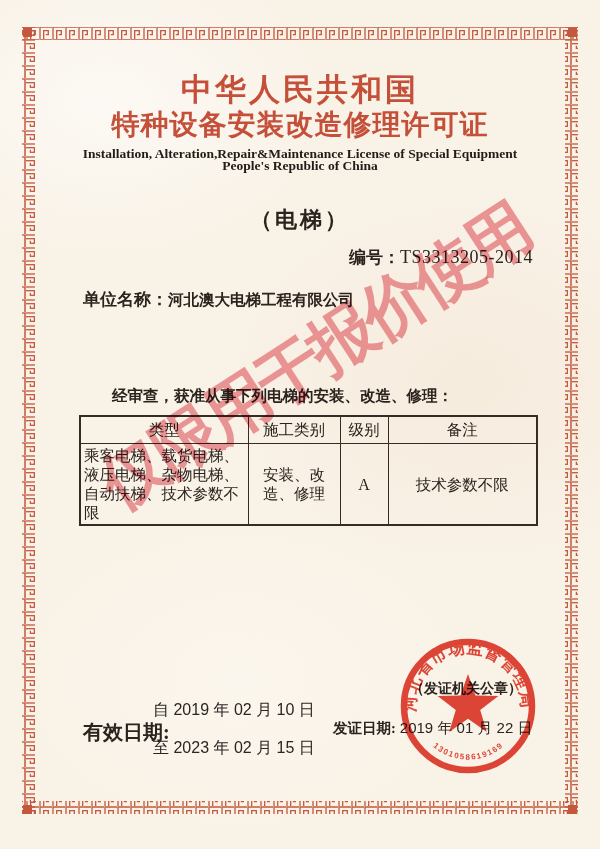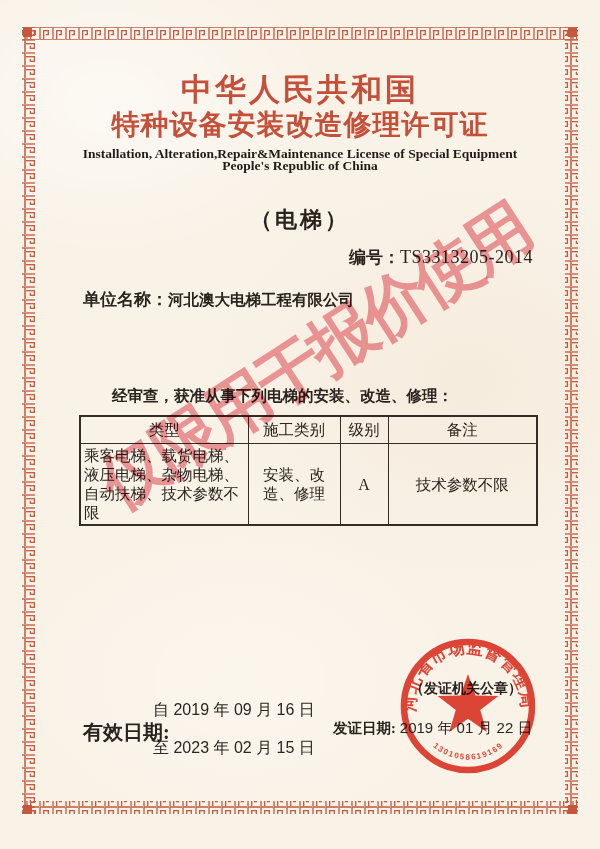--- a/index.html
+++ b/index.html
@@ -134,21 +134,21 @@
           <td style="text-align:left;padding:2px 3px;">乘客电梯、载货电梯、液压电梯、杂物电梯、自动扶梯、技术参数不限</td>
           <td>安装、改造、修理</td>
           <td class="serif-a">A</td>
           <td>技术参数不限</td>
         </tr>
       </tbody>
     </table>
   </div>
 
   <div class="abs valid-label">有效日期:</div>
-  <div class="abs valid-from date-sans">自 2019 年 09 月 16 日</div>
+  <div class="abs valid-from date-sans">自 2019 年 02 月 10 日</div>
   <div class="abs valid-to date-sans">至 2023 年 02 月 15 日</div>
 
   <div class="abs seal-note">（发证机关公章）</div>
   <div class="abs issue-line">
     <span class="lbl">发证日期:</span>
     <span class="date-sans">2019 年 01 月 22 日</span>
   </div>
 
   <svg class="abs seal" width="140" height="140" viewBox="0 0 140 140">
     <defs>

